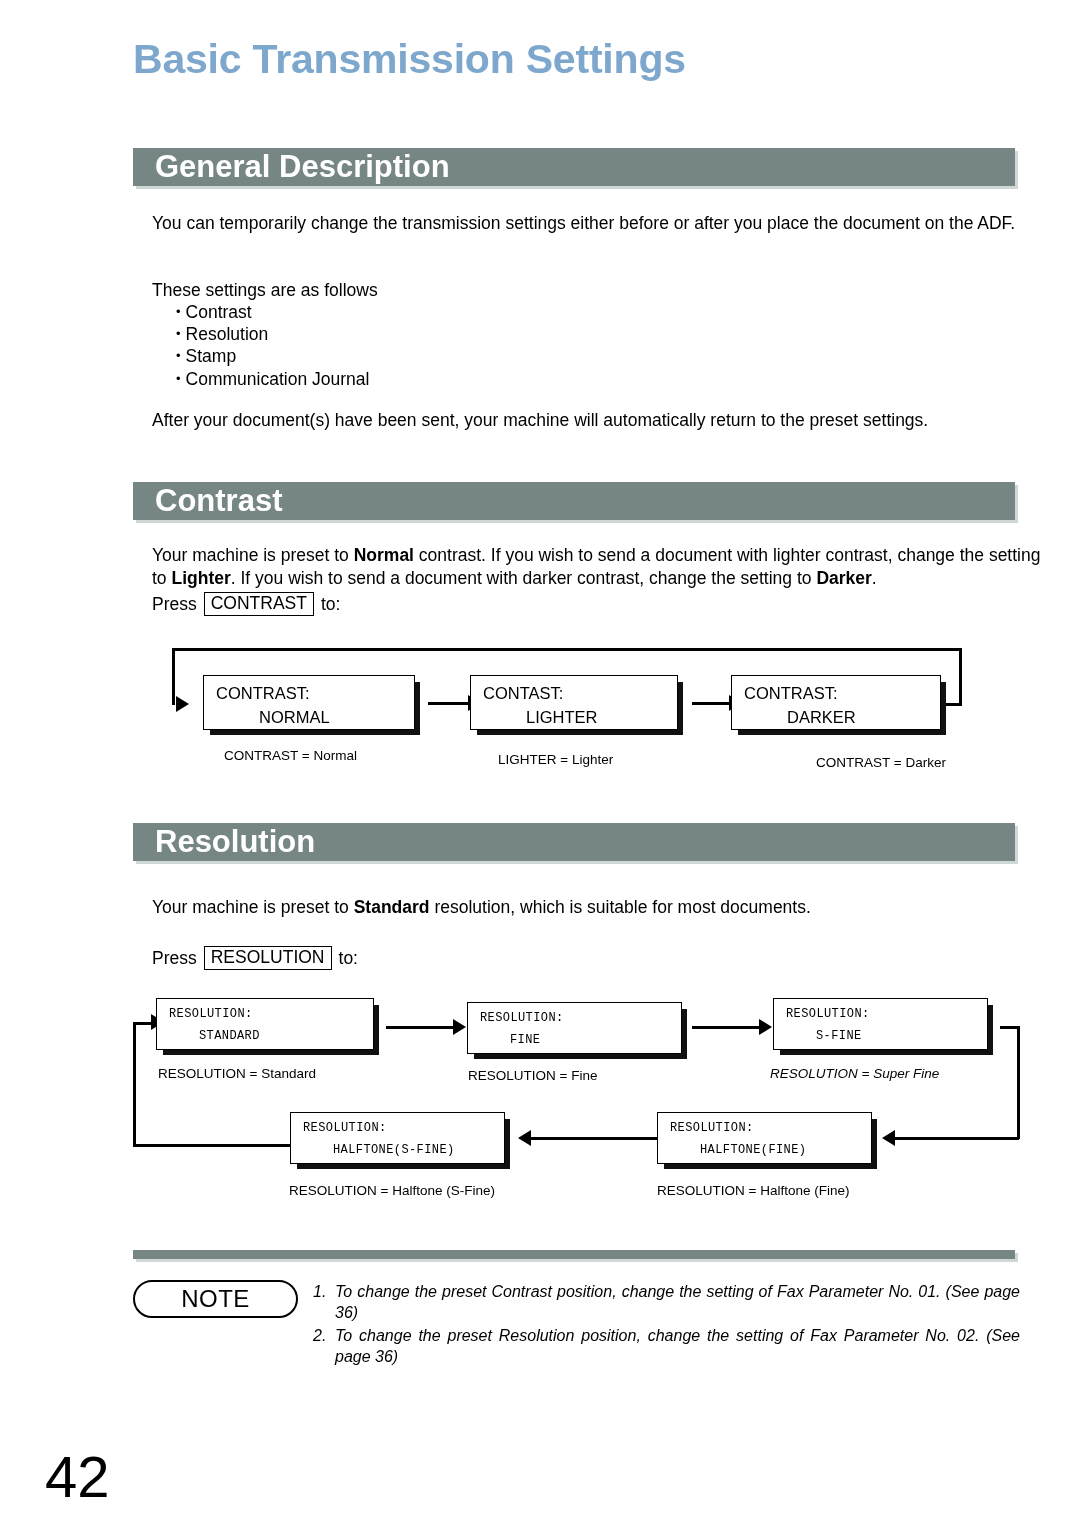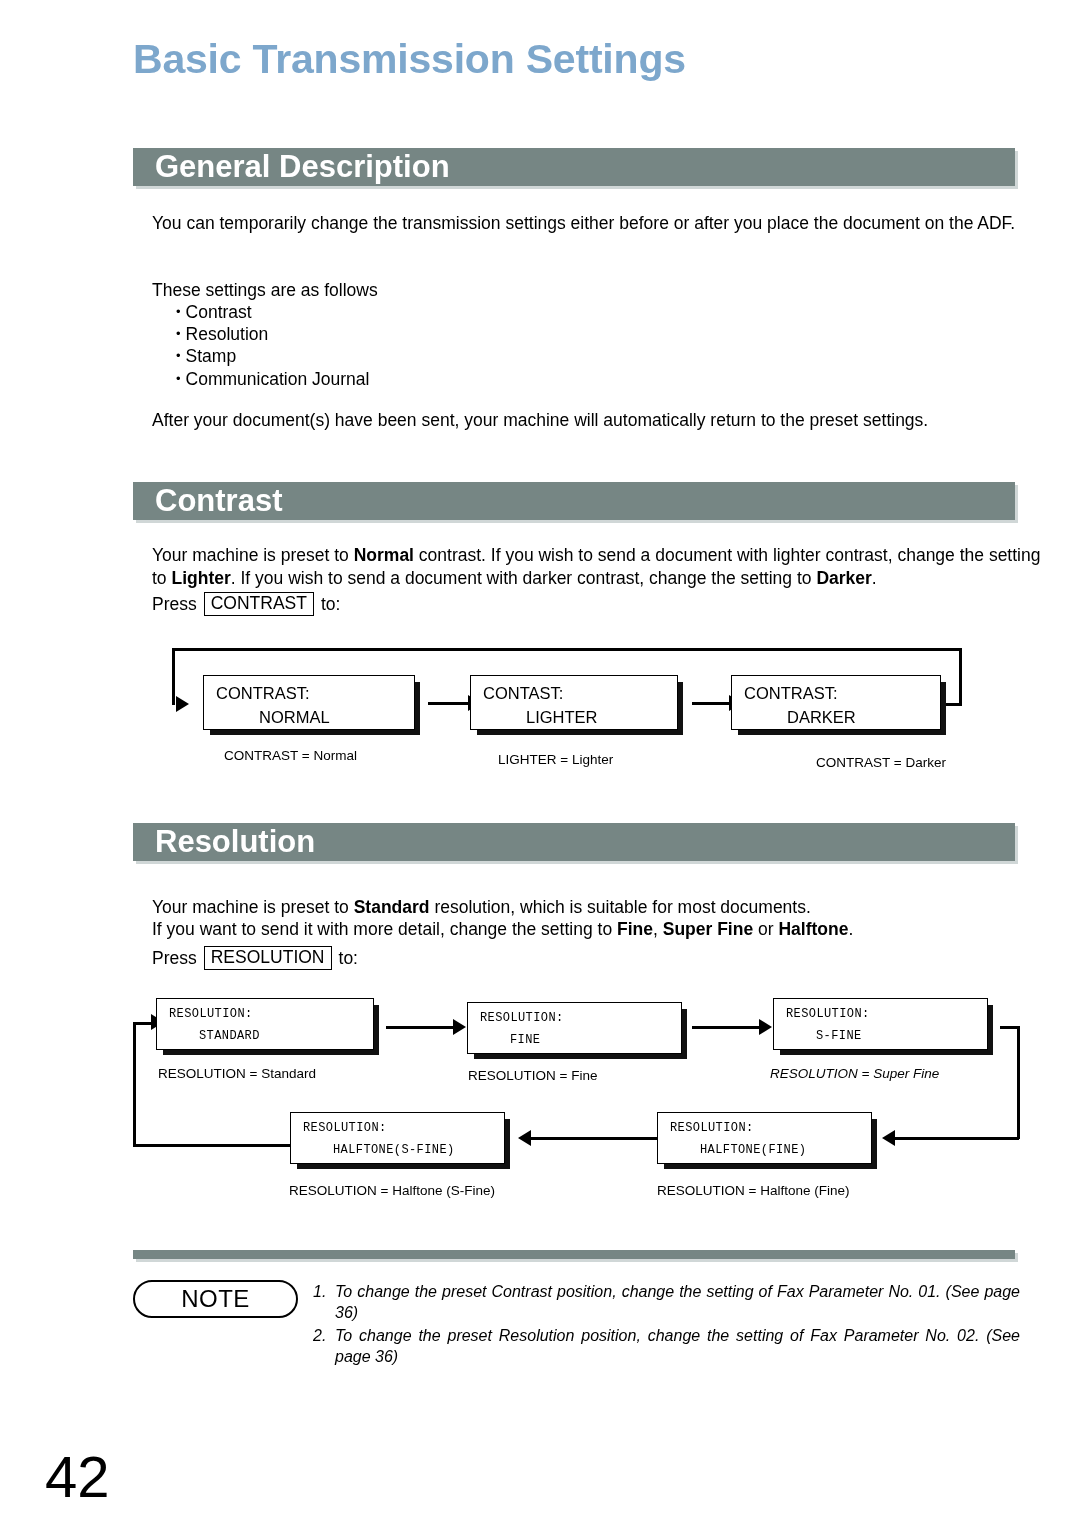--- a/index.html
+++ b/index.html
@@ -270,23 +270,20 @@
   </div>
   <div class="caption" style="left:788px; top:755px;margin-left:28px;">CONTRAST = Darker</div>
 
   <div class="section-bar" style="top:823px;">
     <span class="bar-label">Resolution</span>
   </div>
 
   <div class="para" style="left:152px; top:896px; width:890px;">
     <span>Your machine is preset to </span><b>Standard</b><span> resolution, which is suitable for most documents.</span>
   </div>
-  <div class="para" style="left:152px; top:918px; width:890px;">
-    <span>If you want to send it with more detail, change the setting to </span><b>Fine</b><span>, </span><b>Super Fine</b><span> or </span><b>Halftone</b><span>.</span>
-  </div>
 
   <div class="press-line" style="left:152px; top:946px;">
     <span>Press</span>
     <span class="keycap">RESOLUTION</span>
     <span>to:</span>
   </div>
 
   <div class="vline" style="left:133px; top:1022px; height:125px;"></div>
   <div class="hline" style="left:133px; top:1144px; width:160px;"></div>
   <div class="hline" style="left:133px; top:1022px; width:22px;"></div>

